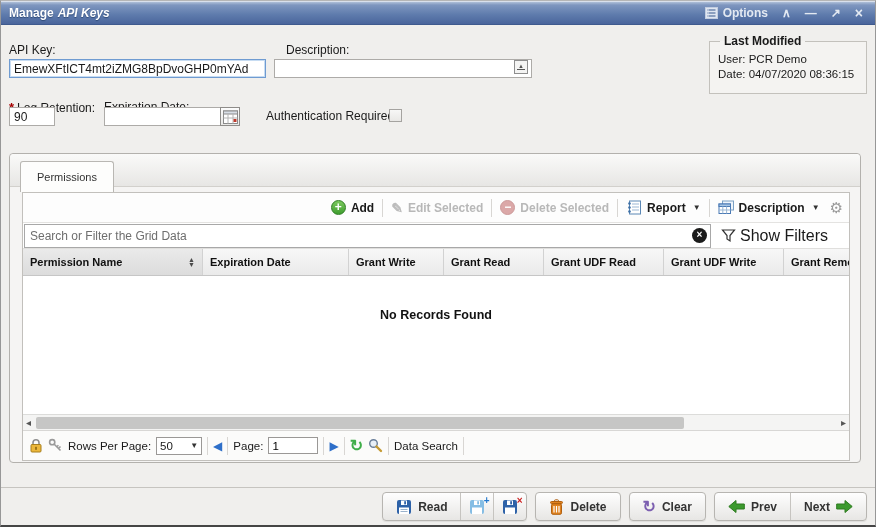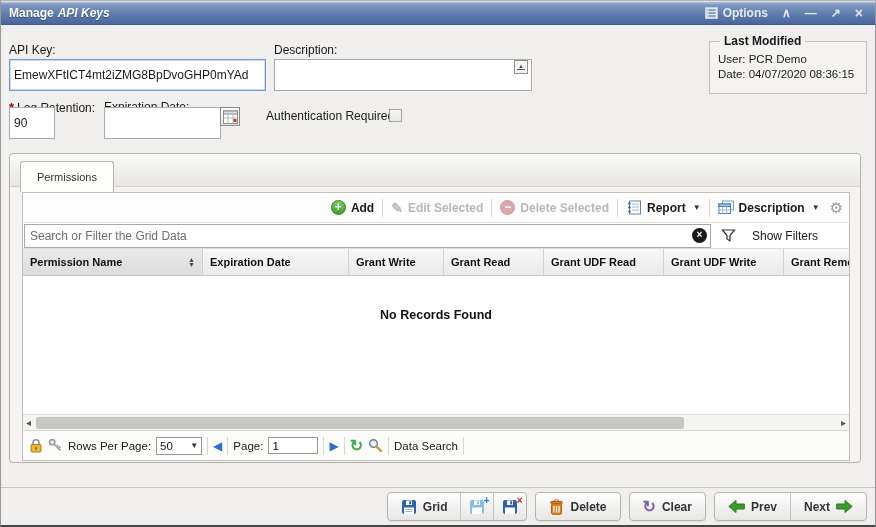--- a/index.html
+++ b/index.html
@@ -12,21 +12,21 @@
     border-top:1px solid #d9e0ec; border-bottom:1px solid #3f5a8e;
     display:flex; align-items:center; color:#fff; }
   .titlebar .title { margin-left:8px; font-size:12px; font-weight:bold; text-shadow:0 1px 1px #2e4a77; }
   .titlebar .title .emph { font-style:italic; margin-left:4px; }
   .tb-controls { margin-left:auto; display:flex; align-items:center; gap:14px; margin-right:12px; }
   .tb-btn { color:#e3e9f2; font-size:12px; font-weight:bold; display:flex; align-items:center; gap:5px; cursor:default; }
   .tb-glyph { font-size:12px; line-height:12px; }
 
   
   .lbl { position:absolute; font-size:12px; color:#1a1a1a; }
-  .tin { position:absolute; height:32px; border:1px solid #adaba8; background:#fff; font-family:"Liberation Sans",sans-serif; font-size:12px; padding:4px 4px; color:#1a1a1a; }
+  .tin { position:absolute; height:19px; border:1px solid #adaba8; background:#fff; font-family:"Liberation Sans",sans-serif; font-size:12px; padding:4px 4px; color:#1a1a1a; }
   .tin.focused { border-color:#6f9bd1; box-shadow:0 0 0 1px #c7dcf2 inset; }
   .desc-expand { position:absolute; left:513px; top:59px; width:14px; height:14px; border:1px solid #8e8e8e; background:#f4f4f3; font-size:6px; color:#555; text-align:center; line-height:11px; }
   .desc-expand i { font-style:normal; border-bottom:1px solid #555; padding:0 1px; }
   fieldset.lastmod { position:absolute; left:708px; top:33px; width:158px; height:60px; border:1px solid #c3c1bc; background:#f4f3f1; padding:2px 8px; }
   fieldset.lastmod legend { font-size:12px; font-weight:bold; color:#1a1a1a; padding:0 4px; margin-left:2px; }
   fieldset.lastmod .line { font-size:11.5px; color:#1a1a1a; margin-top:3px; }
   .req { color:#a40000; font-weight:bold; font-size:13px; margin-right:3px; }
   .cal-btn { position:absolute; left:219px; top:106px; width:20px; height:19px; border:1px solid #8e8c89; background:linear-gradient(#fcfcfc,#e8e7e5); display:flex; align-items:center; justify-content:center; }
   .checkbox { position:absolute; left:388px; top:108px; width:13px; height:13px; border:1px solid #a5a3a0; background:linear-gradient(#f7f7f6,#e9e8e6); }
 
@@ -45,21 +45,21 @@
   .del-circle { width:15px; height:15px; border-radius:50%; background:#dba8a8; border:1px solid #cc9a9a; color:#fff; font-size:12px; font-weight:bold; line-height:12px; text-align:center; }
   .pencil { font-size:14px; color:#bcbcbc; }
   .gear { font-size:15px; color:#9a9a9a; margin-left:2px; }
   .caret { font-size:8px; color:#333; margin-left:2px; }
 
   .gsearch { height:26px; display:flex; align-items:center; border-bottom:1px solid #e0dfdd; background:#fff; }
   .search-wrap { position:relative; margin-left:1px; width:687px; height:24px; }
   .search-wrap input { width:100%; height:100%; border:1px solid #a8a8a8; font-family:"Liberation Sans",sans-serif; font-size:12px; padding:0 22px 0 5px; color:#333; }
   .search-wrap input::placeholder { color:#6e6e6e; opacity:1; }
   .search-clear { position:absolute; right:4px; top:4px; width:15px; height:15px; border-radius:50%; background:#1b1b1b; color:#fff; font-size:10px; font-weight:bold; text-align:center; line-height:14px; }
-  .showfilters { display:flex; align-items:center; gap:16px; margin-left:10px; font-size:12px; color:#1a1a1a; }
+  .showfilters { display:flex; align-items:center; gap:4px; margin-left:10px; font-size:16px; color:#1a1a1a; }
 
   .ghead { height:27px; display:flex; background:linear-gradient(#f7f7f7,#eaeaea); border-bottom:1px solid #c6c6c6; overflow:hidden; }
   .hcell { flex:none; border-right:1px solid #d2d2d2; display:flex; align-items:center; padding:0 7px; font-size:11px; font-weight:bold; color:#111; white-space:nowrap; overflow:hidden; }
   .hcell.sorted { background:linear-gradient(#eaeaea,#dcdcdc); }
   .sort-ico { margin-left:auto; display:flex; flex-direction:column; font-size:7px; line-height:5px; color:#4a4a4a; padding-left:6px; }
   .c0{width:180px;} .c1{width:146px;} .c2{width:100px;} .c3{width:95px;} .c4{width:120px;} .c5{width:120px;} .c6{width:78px;}
 
   .gbody { flex:1; background:#fff; position:relative; }
   .empty-msg { position:absolute; left:0; right:0; top:32px; text-align:center; font-size:12.5px; font-weight:bold; color:#111; }
 
@@ -116,21 +116,21 @@
       <span class="tb-btn tb-glyph">∧</span>
       <span class="tb-btn tb-glyph">—</span>
       <span class="tb-btn tb-glyph">↗</span>
       <span class="tb-btn tb-glyph" style="font-size:14px">×</span>
     </div>
   </div>
 
   <div class="lbl" style="left:8px; top:42px;">API Key:</div>
   <input class="tin focused" style="left: 8px; top: 58px; width: 257px;" value="EmewXFtICT4mt2iZMG8BpDvoGHP0mYAd">
 
-  <div class="lbl" style="left:273px; top:42px;">Description:</div>
+  <div class="lbl" style="left:285px; top:42px;">Description:</div>
   <input class="tin" style="left: 273px; top: 58px; width: 258px;" value="">
   <div class="desc-expand"><i>▲</i></div>
 
   <fieldset class="lastmod">
     <legend>Last Modified</legend>
     <div class="line">User: PCR Demo</div>
     <div class="line">Date: 04/07/2020 08:36:15</div>
   </fieldset>
 
   <div class="lbl" style="left:8px; top:99px;">
@@ -314,21 +314,21 @@
         <span>
             <svg width="16" height="16" viewBox="0 0 16 16">
               <rect x="1" y="1" width="14" height="14" rx="2" fill="#2e62a8"></rect>
               <rect x="5" y="1.5" width="6" height="4.5" fill="#fff"></rect>
               <rect x="8.2" y="2.2" width="1.8" height="3.2" fill="#2e62a8"></rect>
               <rect x="3" y="8.5" width="10" height="6.5" fill="#fff"></rect>
               <line x1="4.5" y1="10.5" x2="11.5" y2="10.5" stroke="#9ab2cc"></line>
               <line x1="4.5" y1="12.5" x2="11.5" y2="12.5" stroke="#9ab2cc"></line>
             </svg>
           </span>
-        <span>Grid</span>
+        <span>Read</span>
       </div>
       <div class="btn-seg icon-only">
         <span class="badge-wrap">
           <svg width="16" height="16" viewBox="0 0 16 16">
               <rect x="1" y="1" width="14" height="14" rx="2" fill="#85bde4"></rect>
               <rect x="5" y="1.5" width="6" height="4.5" fill="#fff"></rect>
               <rect x="8.2" y="2.2" width="1.8" height="3.2" fill="#85bde4"></rect>
               <rect x="3" y="8.5" width="10" height="6.5" fill="#fff"></rect>
             </svg>
           <span class="badge plus">+</span>

